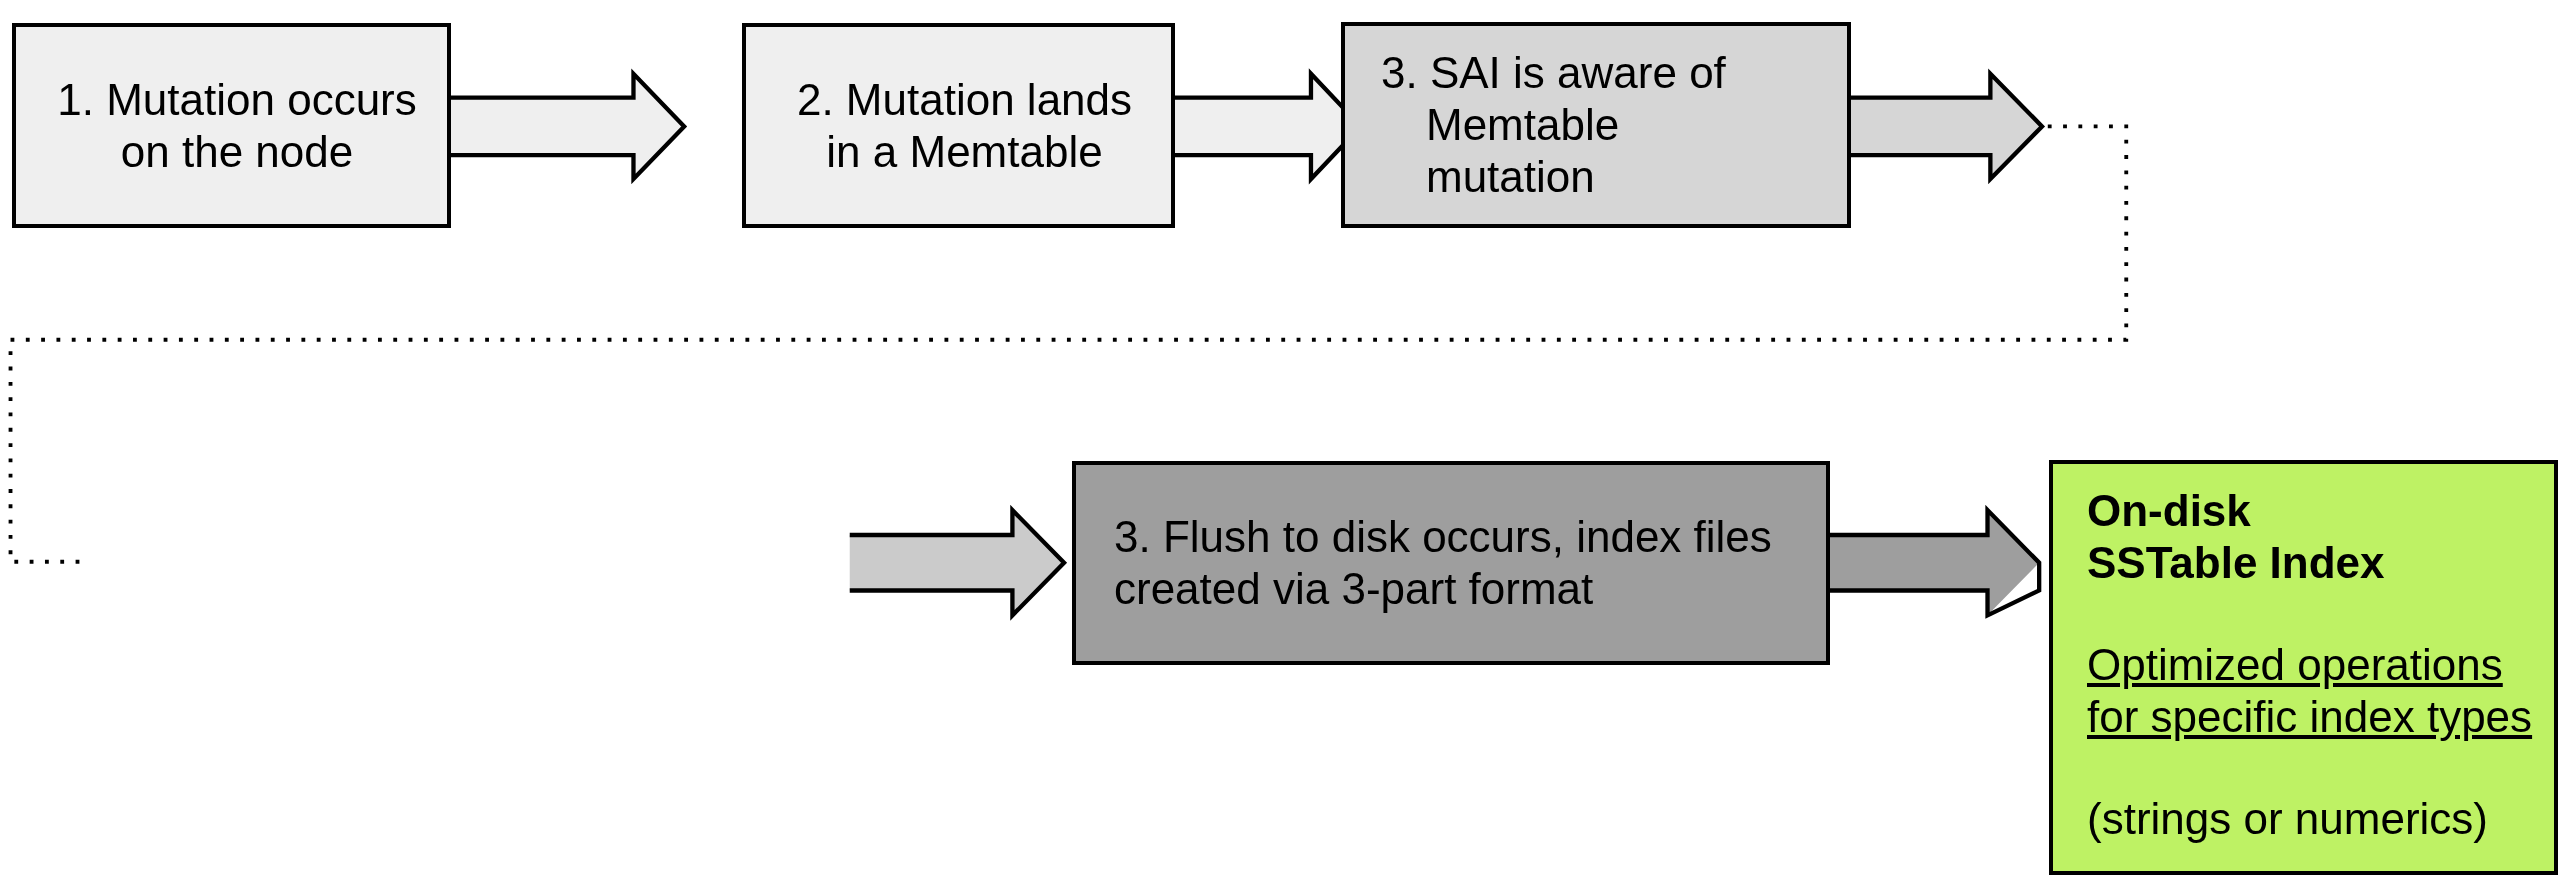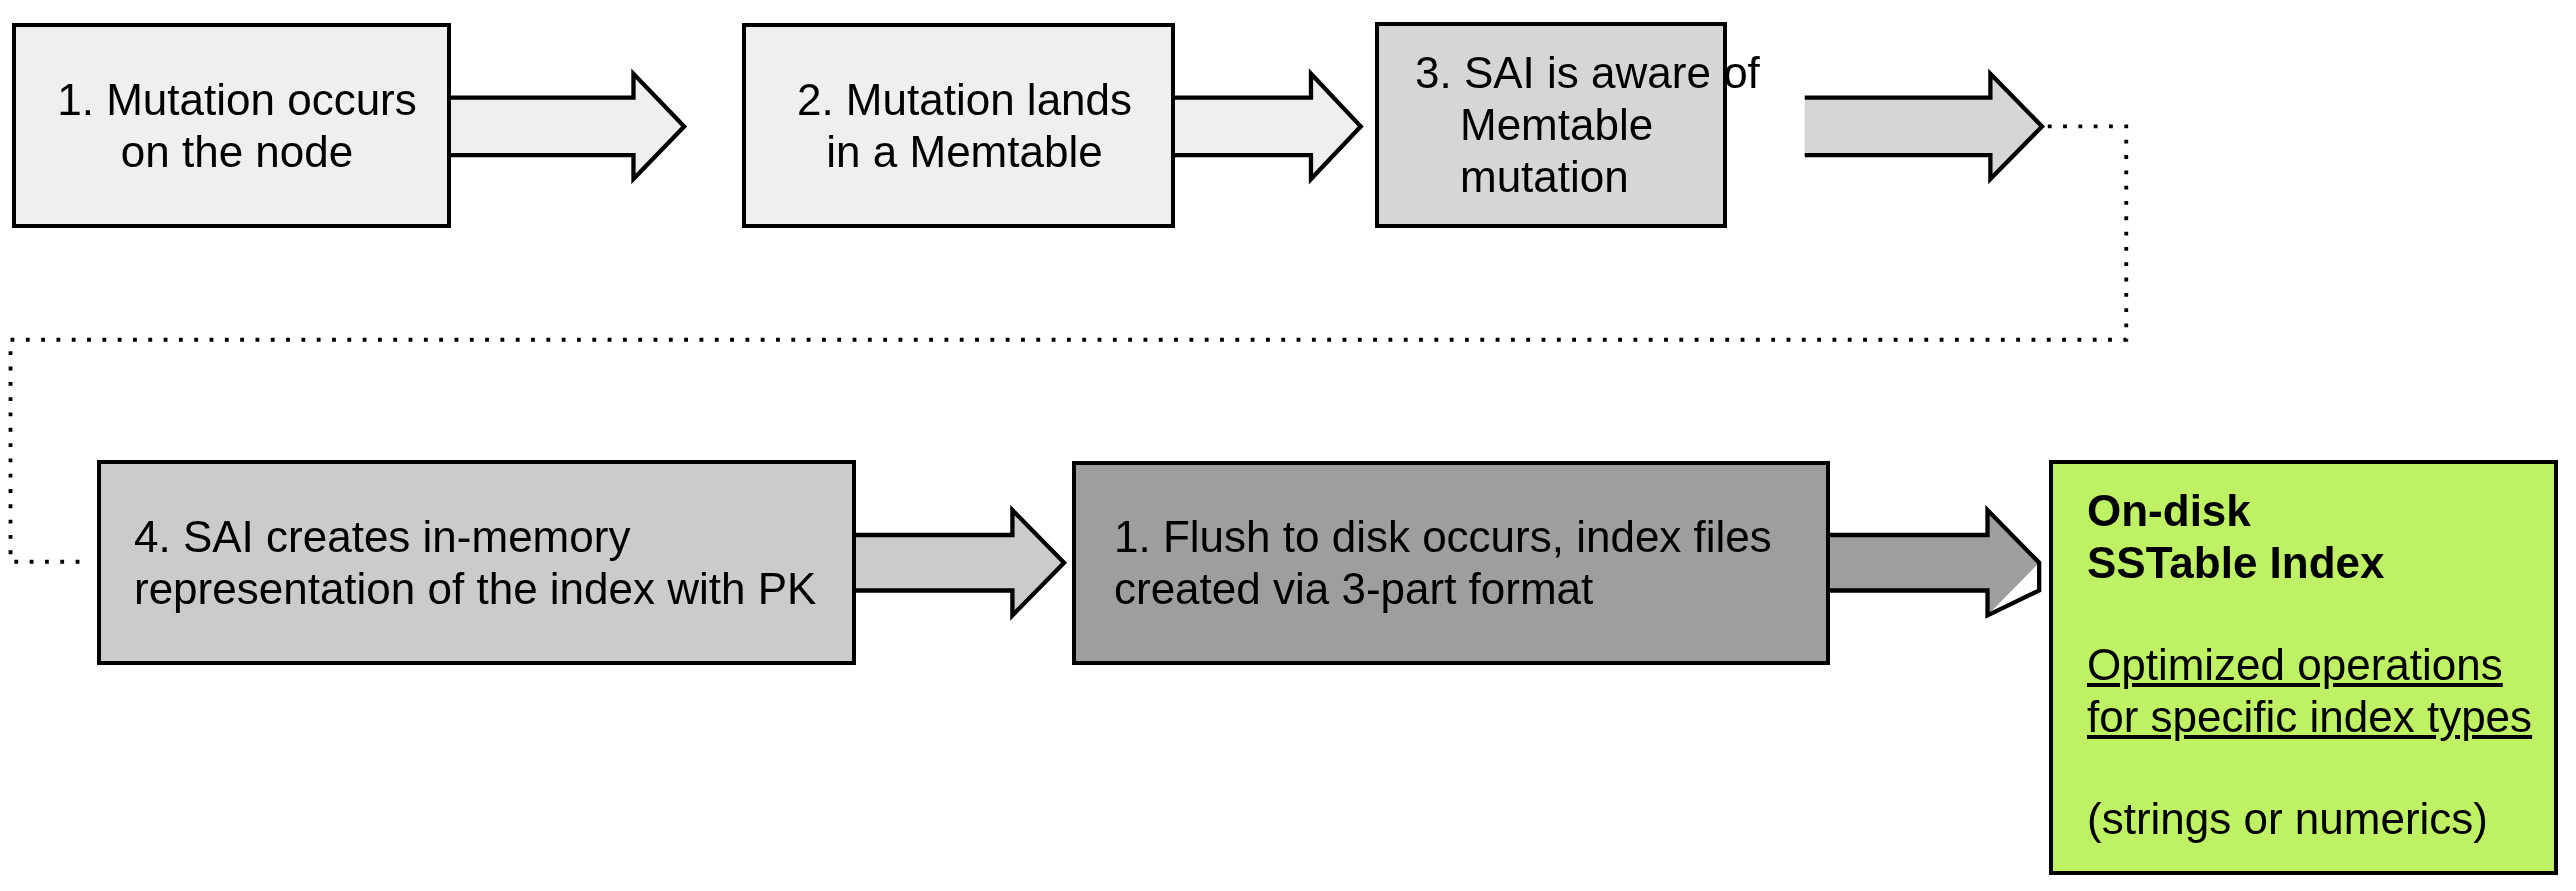--- a/index.html
+++ b/index.html
@@ -34,21 +34,21 @@
     font-size: 44px;
     line-height: 52px;
     white-space: nowrap;
   }
   .box.center { align-items: center; text-align: center; padding-left: 12px; }
   .box.left   { align-items: stretch; text-align: left; }
 
   
   .step1 { left: 11.5px;   top: 23px;  width: 439px; height: 205px; }
   .step2 { left: 696px;  top: 23px;  width: 433px; height: 205px; }
-  .step3 { left: 1375px; top: 22px;  width: 352px; height: 206px; padding-left: 36px; }
+  .step3 { left: 1341px; top: 22px;  width: 510px; height: 206px; padding-left: 36px; }
   
   .step4 { left: 97px;  top: 460px; width: 759px; height: 205px; padding-left: 33px; }
   .step5 { left: 1072px; top: 461px; width: 758px; height: 204px; padding-left: 38px; }
   
   .result {
     left: 2049px; top: 460px; width: 509px; height: 415px;
     justify-content: flex-start;
     padding: 21px 9.6px 0 34px;
   }
   .hang { padding-left: 45px; }
@@ -100,27 +100,23 @@
     <div>2. Mutation lands</div>
     <div>in a Memtable</div>
   </div>
 
   <div class="box left step3" style="background-color: rgb(214, 214, 214);">
     <div>3. SAI is aware of</div>
     <div class="hang">Memtable</div>
     <div class="hang">mutation</div>
   </div>
 
-  <div class="box left step4" style="background-color: rgb(203, 203, 203);">
-    <div>4. SAI creates in-memory</div>
-    <div>representation of the index with PK</div>
-  </div>
 
   <div class="box left step5" style="background-color: rgb(158, 158, 158);">
-    <div>1. Flush to disk occurs, index files</div>
+    <div>3. Flush to disk occurs, index files</div>
     <div>created via 3-part format</div>
   </div>
 
   <div class="box left result" style="background-color: #bef264;">
     <div class="title-block">
       <div class="title-line">On-disk</div>
       <div class="title-line">SSTable Index</div>
     </div>
     <div class="body-block">
       <div>Optimized operations</div>

